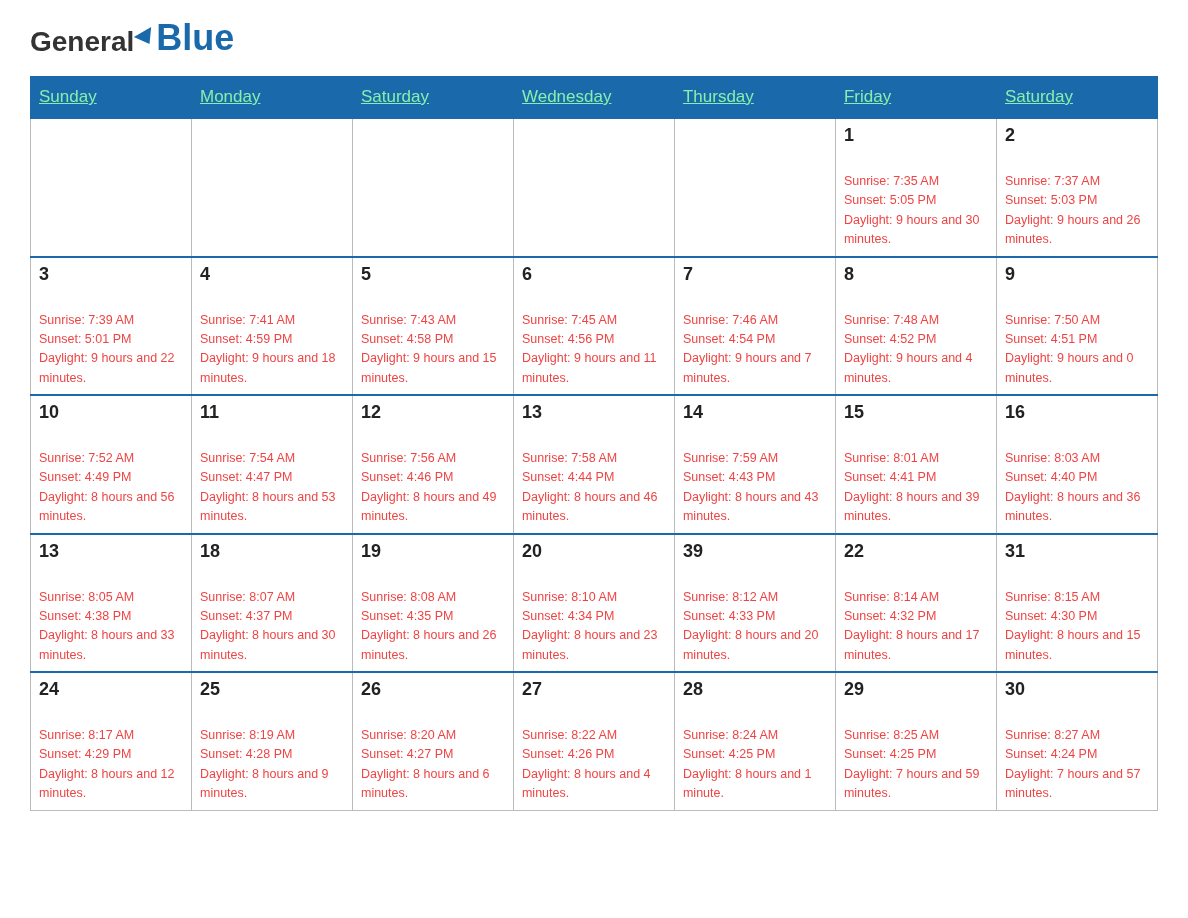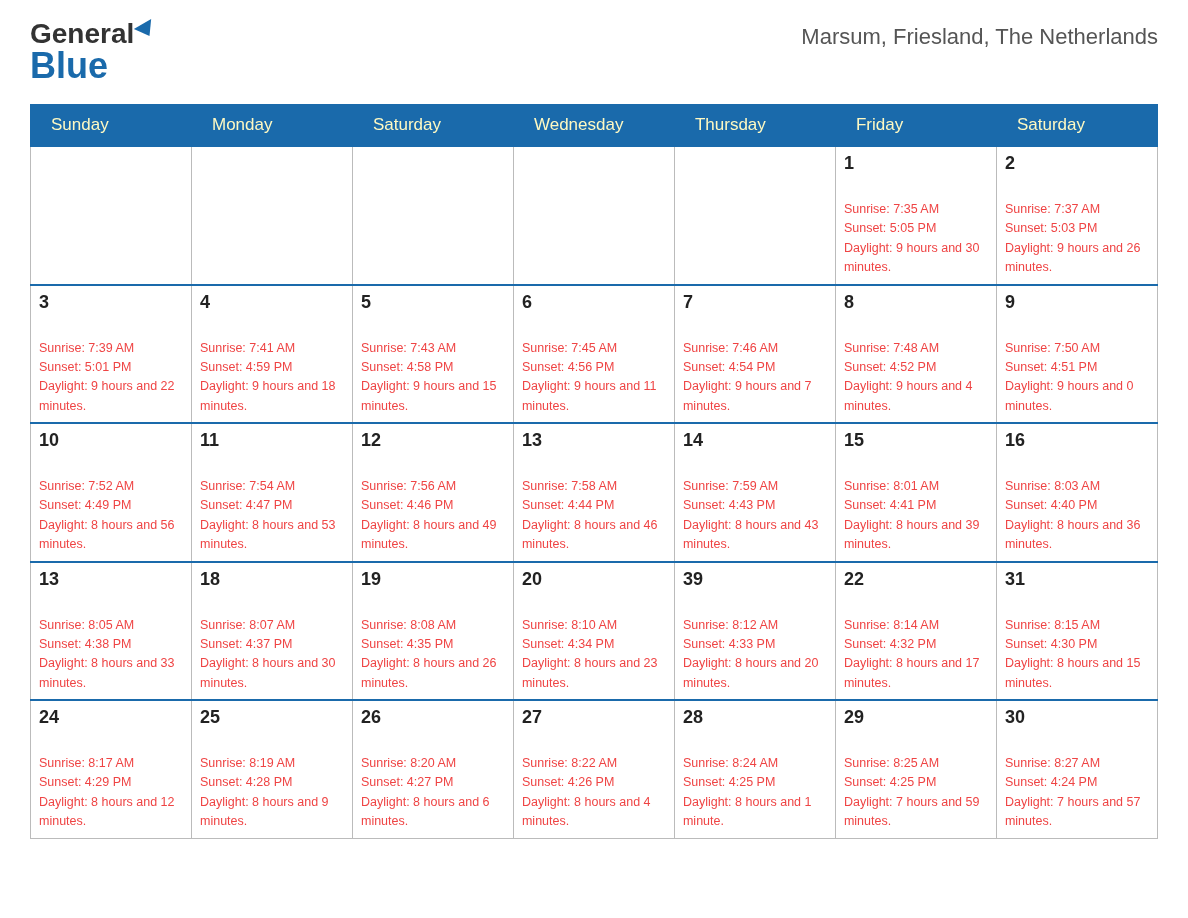--- a/index.html
+++ b/index.html
@@ -12,22 +12,22 @@
       padding: 20px 30px;
     }
     .header {
       display: flex;
       justify-content: space-between;
       align-items: flex-start;
       margin-bottom: 20px;
     }
     .logo {
       display: flex;
-      flex-direction: column;
-      align-items: flex-start;
+      flex-direction: row;
+      align-items: flex-end;
     }
     .logo-general {
       font-size: 28px;
       font-weight: bold;
       color: #333;
       line-height: 1;
     }
     .logo-blue {
       font-size: 36px;
       font-weight: bold;
@@ -65,26 +65,27 @@
       color: #555;
       margin-top: 4px;
     }
     .calendar {
       width: 100%;
       border-collapse: collapse;
       border: 1px solid #999;
     }
     .calendar th {
       background-color: #1a6aab;
-      color: #fef9c3;
+      color: #86efac;
       font-size: 17px;
       font-weight: normal;
-      padding: 10px 20px;
+      padding: 10px 8px;
       text-align: left;
       border: 1px solid #1a6aab;
+      text-decoration: underline;
     }
     .calendar td {
       vertical-align: top;
       padding: 6px 8px;
       border: 1px solid #bbb;
       width: 14.285%;
       min-height: 100px;
       background: #fff;
     }
     .day-number {
@@ -112,21 +113,20 @@
 
 <div class="header">
   <div class="logo">
     <div class="logo-row">
       <span class="logo-general">General</span>
       <span class="logo-triangle"></span>
     </div>
     <span class="logo-blue">Blue</span>
   </div>
   <div class="title-area">
-    <div class="location">Marsum, Friesland, The Netherlands</div>
   </div>
 </div>
 
 <table class="calendar">
   <thead>
     <tr>
     <th>Sunday</th>
         <th>Monday</th>
         <th>Saturday</th>
         <th>Wednesday</th>

